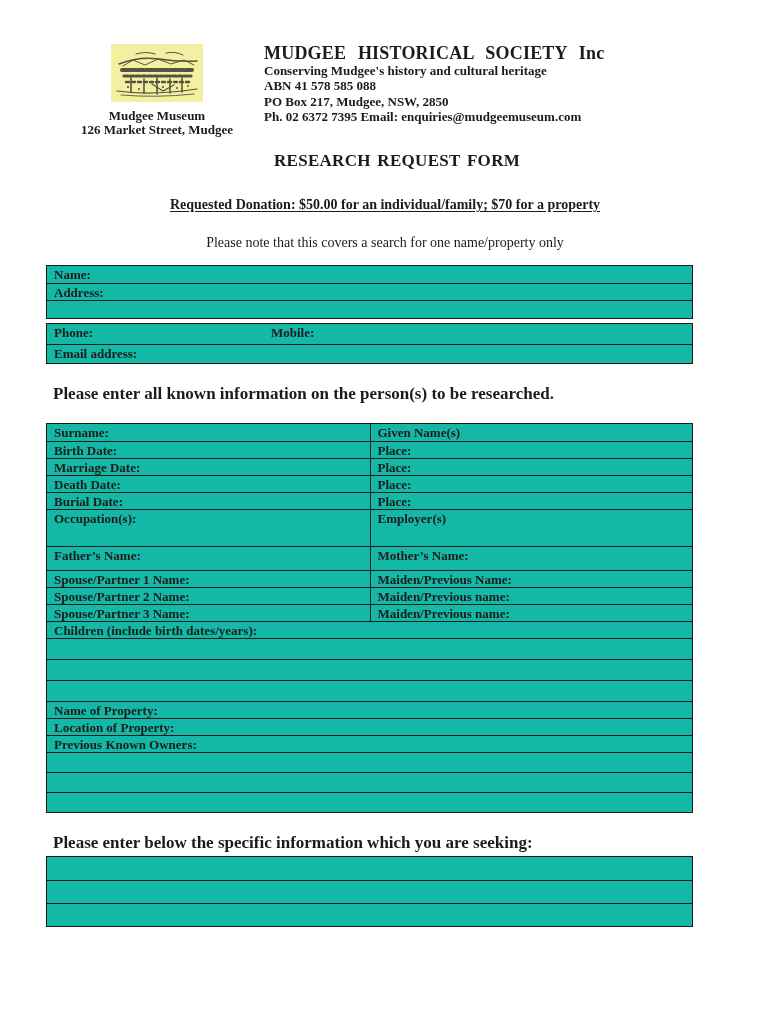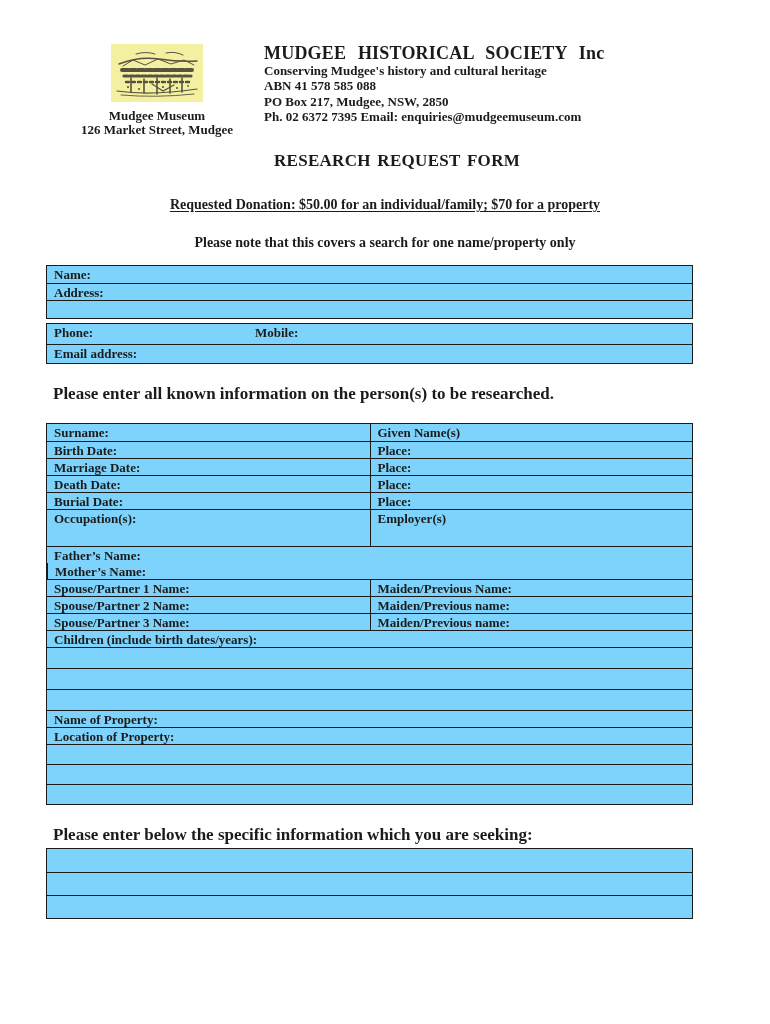--- a/index.html
+++ b/index.html
@@ -16,43 +16,43 @@
   .logo-col { width:158px; text-align:center; flex:0 0 auto; }
   .logo-frame { width:92px; height:58px; margin:2px auto 7px auto; display:block; }
   .logo-caption { font-size:13px; font-weight:700; line-height:13.5px; }
   .header-info { margin-left:28px; padding-top:1px; }
   .org-name { font-size:18px; font-weight:700; word-spacing:7px; line-height:20px; letter-spacing:0.2px; }
   .header-line { font-size:13px; font-weight:600; line-height:15.4px; }
 
   
   .form-title { text-align:center; font-size:17px; font-weight:700; margin-top:15px; word-spacing:2px; letter-spacing:0.3px;margin-left:24px; }
   .donation-line { text-align:center; font-size:14px; font-weight:700; margin-top:26px; text-decoration:underline; text-underline-offset:2px; }
-  .note-line { text-align:center; font-size:14px; font-weight:700; margin-top:22px; }
+  .note-line { text-align:center; font-size:14px; font-weight:400; margin-top:22px; }
 
   
-  .tbl { margin-left:46px; width:647px; border:1.5px solid #1b1b1b; background:#7dd3fc; }
+  .tbl { margin-left:46px; width:647px; border:1.5px solid #1b1b1b; background:#14b8a6; }
   .tr { border-top:1.5px solid #1b1b1b; display:flex; align-items:flex-start; position:relative; }
   .tr:first-child { border-top:none; }
   .td { padding:1px 4px 0 7px; font-size:13px; font-weight:600; line-height:15px; }
   .half { width:50%; align-self:stretch; }
   .half.right { border-left:1.5px solid #1b1b1b; }
 
   .h-std { min-height:17px; }
   .h-blank-sm { min-height:18px; }
   .h-occ { min-height:37px; }
-  .h-father { min-height:24px;flex-direction:column; }
+  .h-father { min-height:24px; }
   .h-blank-a { min-height:21px; }
   .h-blank-b { min-height:20px; }
   .h-phone { min-height:20px; }
   .h-email { min-height:19px; }
   .h-seek { min-height:23px; }
 
   .tbl-contact-a { margin-top:14px; }
   .tbl-contact-b { margin-top:4px; }
-  .mobile-label { position:absolute; left:208px; top:1px; font-size:13px; font-weight:600; }
+  .mobile-label { position:absolute; left:224px; top:1px; font-size:13px; font-weight:600; }
 
   .section-heading { margin-left:53px; font-size:17px; font-weight:700; }
   .heading-person { margin-top:20px; }
   .heading-seek { margin-top:20px; }
   .tbl-person { margin-top:19px; }
   .tbl-seek { margin-top:3px; }
 </style>
 </head>
 <body>
 
@@ -171,20 +171,23 @@
     </div>
     <div class="tr h-blank-a"></div>
     <div class="tr h-blank-a"></div>
     <div class="tr h-blank-a"></div>
     <div class="tr h-std">
       <div class="td">Name of Property:</div>
     </div>
     <div class="tr h-std">
       <div class="td">Location of Property:</div>
     </div>
+    <div class="tr h-std">
+      <div class="td">Previous Known Owners:</div>
+    </div>
     <div class="tr h-blank-b"></div>
     <div class="tr h-blank-b"></div>
     <div class="tr h-blank-b"></div>
   </div>
 
   <div class="section-heading heading-seek">Please enter below the specific information which you are seeking:</div>
 
   <div class="tbl tbl-seek">
     <div class="tr h-seek"></div>
     <div class="tr h-seek"></div>

